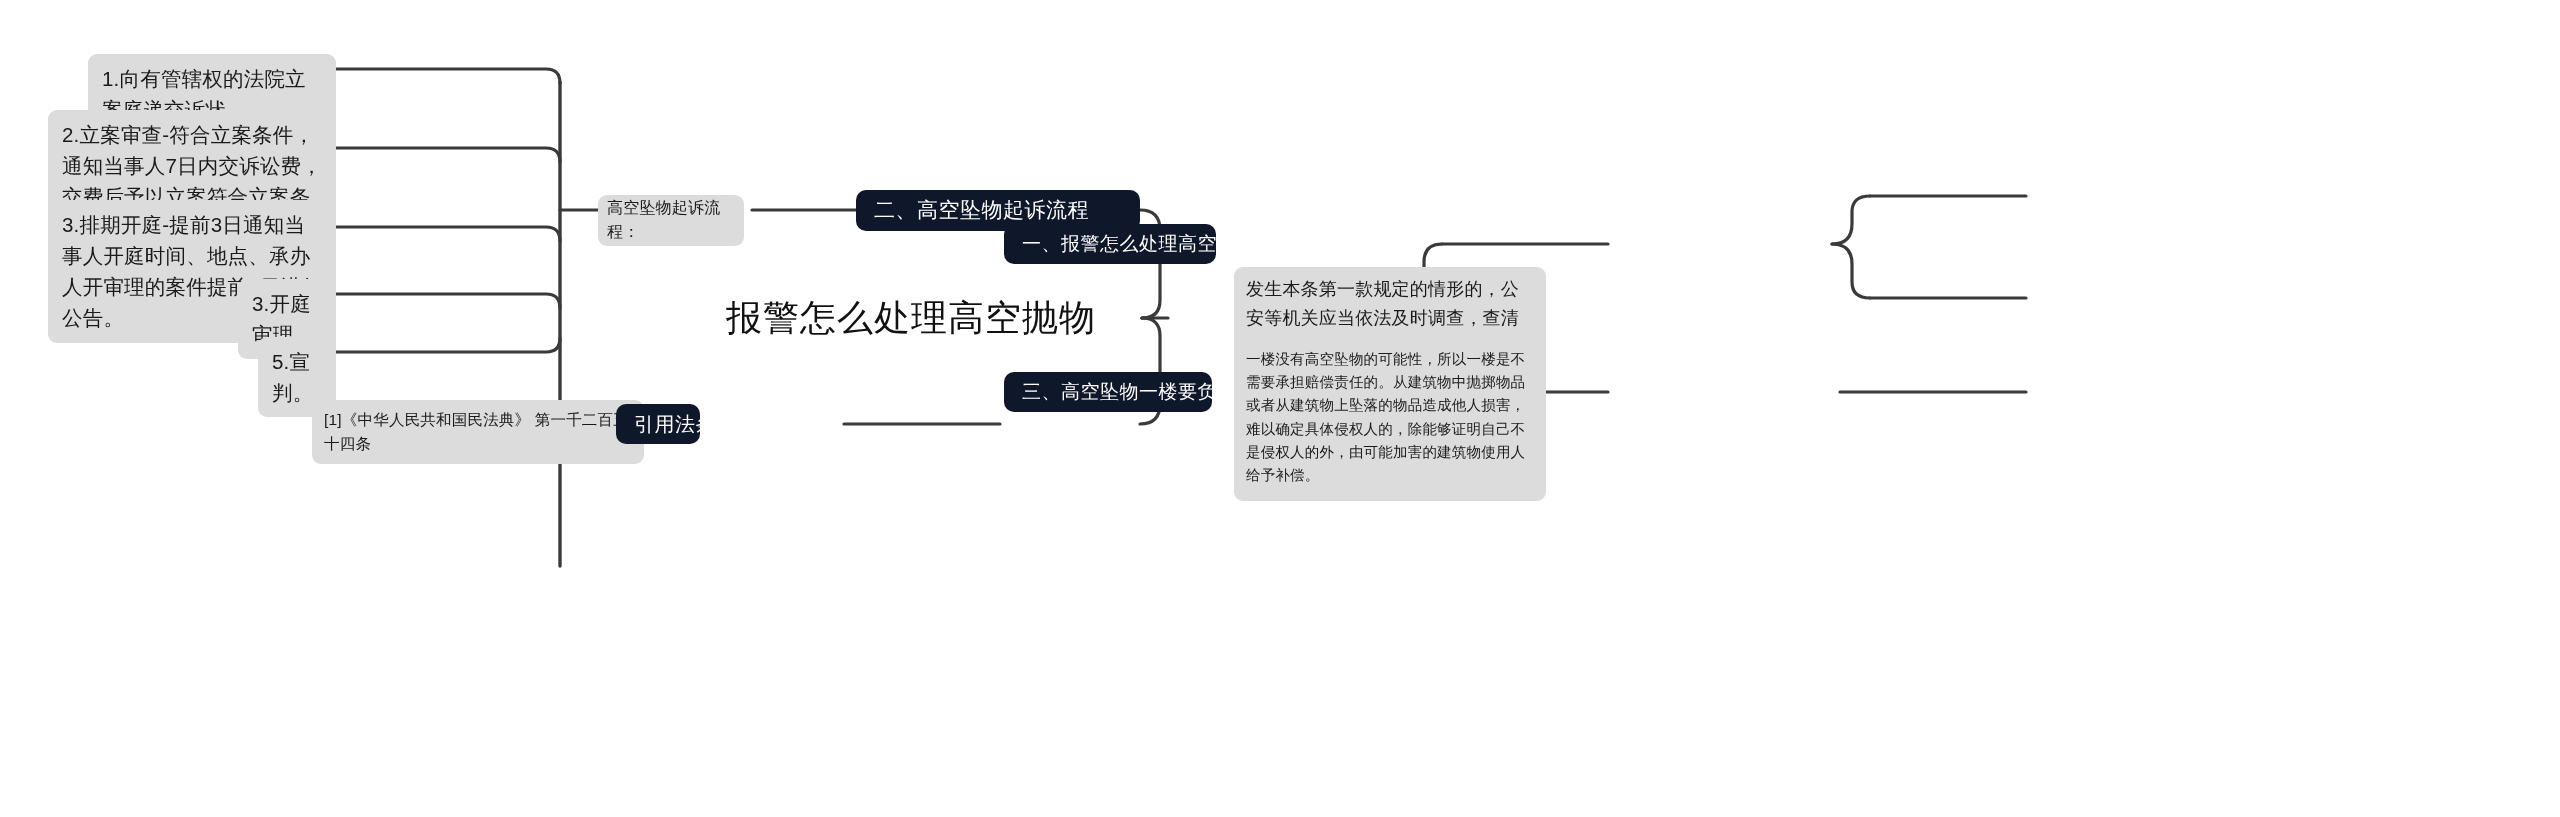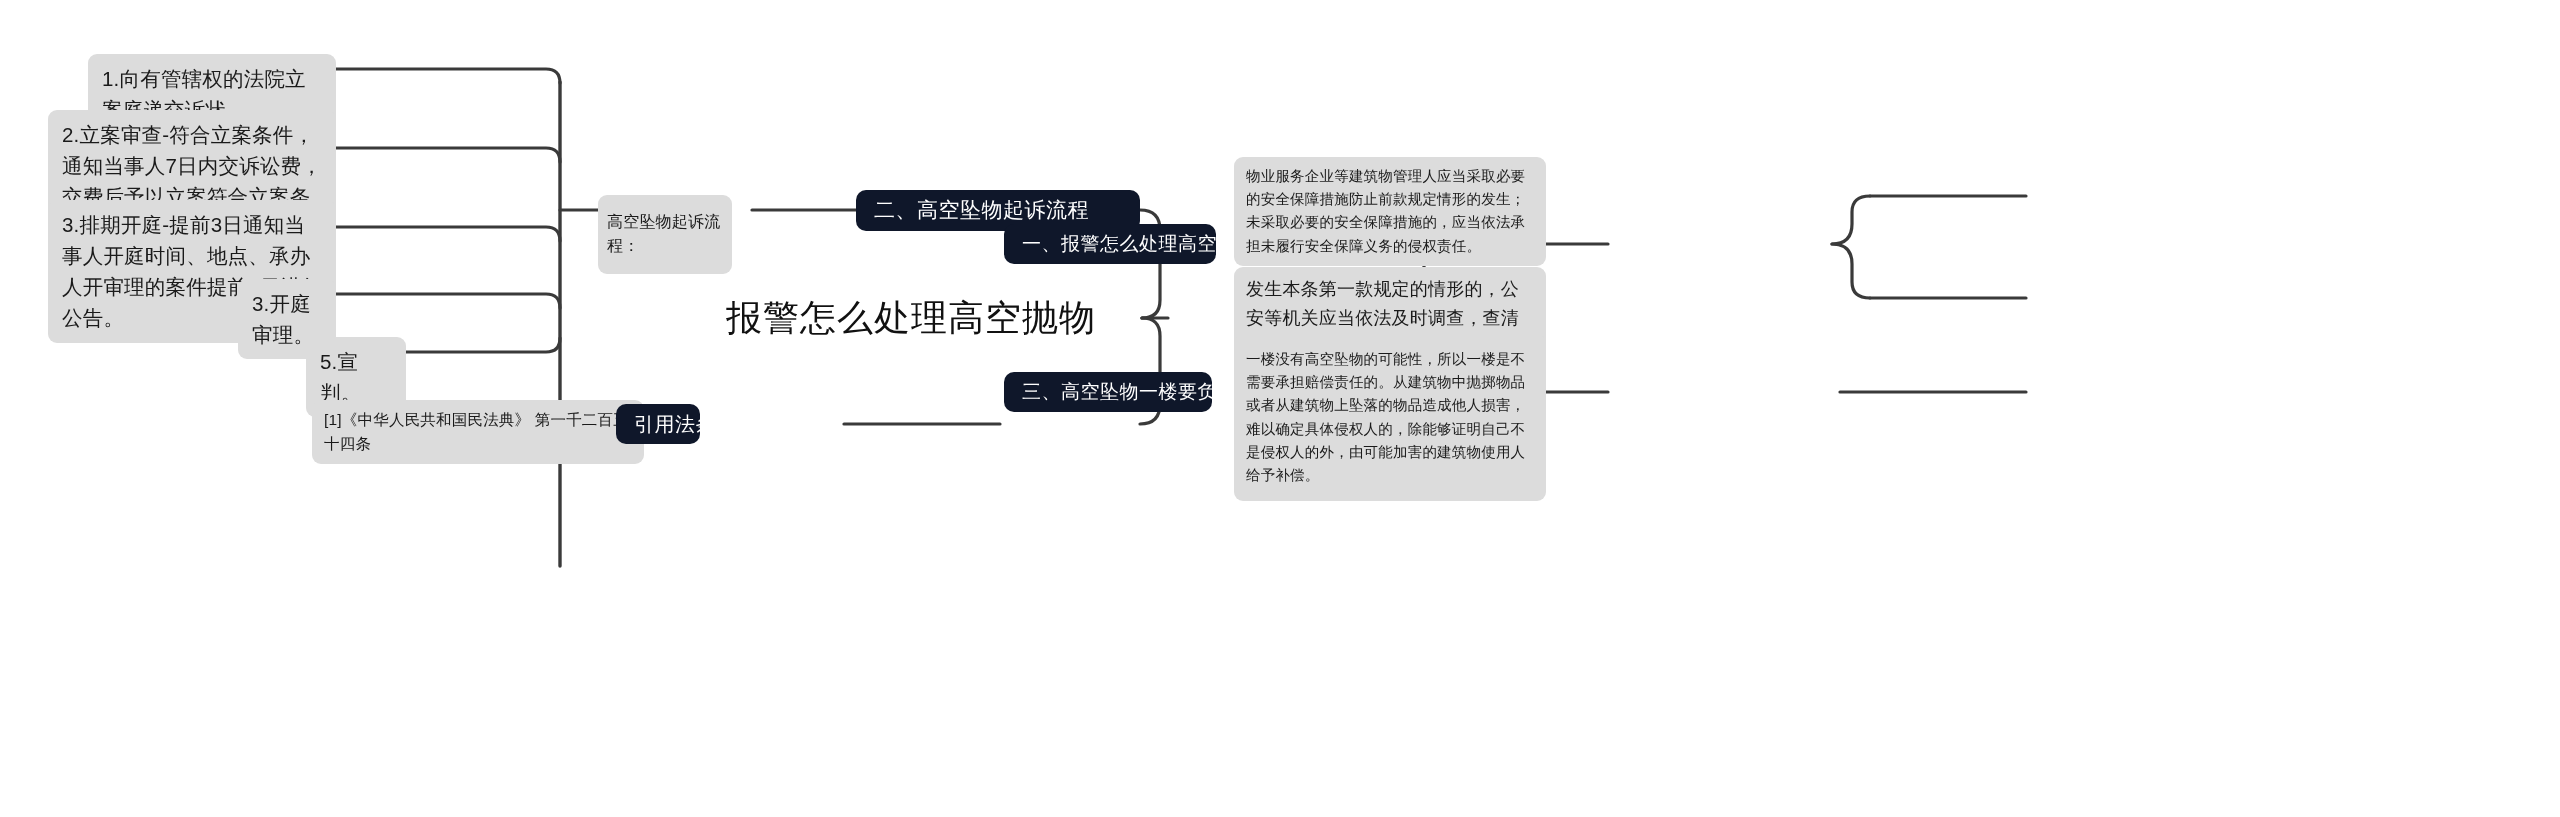--- a/index.html
+++ b/index.html
@@ -127,25 +127,25 @@
   </div>
 
   <div class="node leaf" style="left:48px; top:200px; width:288px;">
     <span class="txt">3.排期开庭-提前3日通知当事人开庭时间、地点、承办人开审理的案件提前3日进行公告。</span>
   </div>
 
   <div class="node leaf center-text" style="left:238px; top:279px; width:98px; justify-content:center;">
     <span class="txt">3.开庭审理。</span>
   </div>
 
-  <div class="node leaf center-text" style="left:258px; top:337px; width:100px; justify-content:center;margin-left:48px;">
+  <div class="node leaf center-text" style="left:258px; top:337px; width:78px; justify-content:center;">
     <span class="txt">5.宣判。</span>
   </div>
 
-  <div class="node leaf" style="left:598px; top:195px; width:134px; padding:15px 9px; font-size:16px;">
+  <div class="node leaf" style="left:598px; top:195px; width:146px; padding:1px 9px; font-size:16px;">
     <span class="txt">高空坠物起诉流程：</span>
   </div>
 
   <div class="node branch" style="left:856px; top:190px; width:284px; height:41px; font-size:21px;">
     <span class="txt">二、高空坠物起诉流程</span>
   </div>
 
   <div class="node leaf" style="left:312px; top:400px; width:332px; font-size:15.5px; padding:8px 12px; line-height:1.55;">
     <span class="txt">[1]《中华人民共和国民法典》 第一千二百五十四条</span>
   </div>
@@ -155,23 +155,20 @@
   </div>
 
   <div class="node root" style="left:726px; top:295px; width:240px; height:46px;">
     <span class="txt">报警怎么处理高空抛物</span>
   </div>
 
   <div class="node branch" style="left:1004px; top:224px; width:212px; height:40px; font-size:19px;">
     <span class="txt">一、报警怎么处理高空抛物</span>
   </div>
 
-  <div class="node leaf" style="left:1234px; top:157px; width:312px; font-size:14.5px; padding:8px 12px; line-height:1.6;">
-    <span class="txt">物业服务企业等建筑物管理人应当采取必要的安全保障措施防止前款规定情形的发生；未采取必要的安全保障措施的，应当依法承担未履行安全保障义务的侵权责任。</span>
-  </div>
 
   <div class="node leaf" style="left:1234px; top:267px; width:312px; font-size:18px; padding:8px 12px; line-height:1.6;">
     <span class="txt">发生本条第一款规定的情形的，公安等机关应当依法及时调查，查清责任人。</span>
   </div>
 
   <div class="node branch" style="left:1004px; top:372px; width:208px; height:40px; font-size:19px;">
     <span class="txt">三、高空坠物一楼要负责吗</span>
   </div>
 
   <div class="node leaf" style="left:1234px; top:334px; width:312px; font-size:14.5px; padding:14px 12px; line-height:1.6;">

